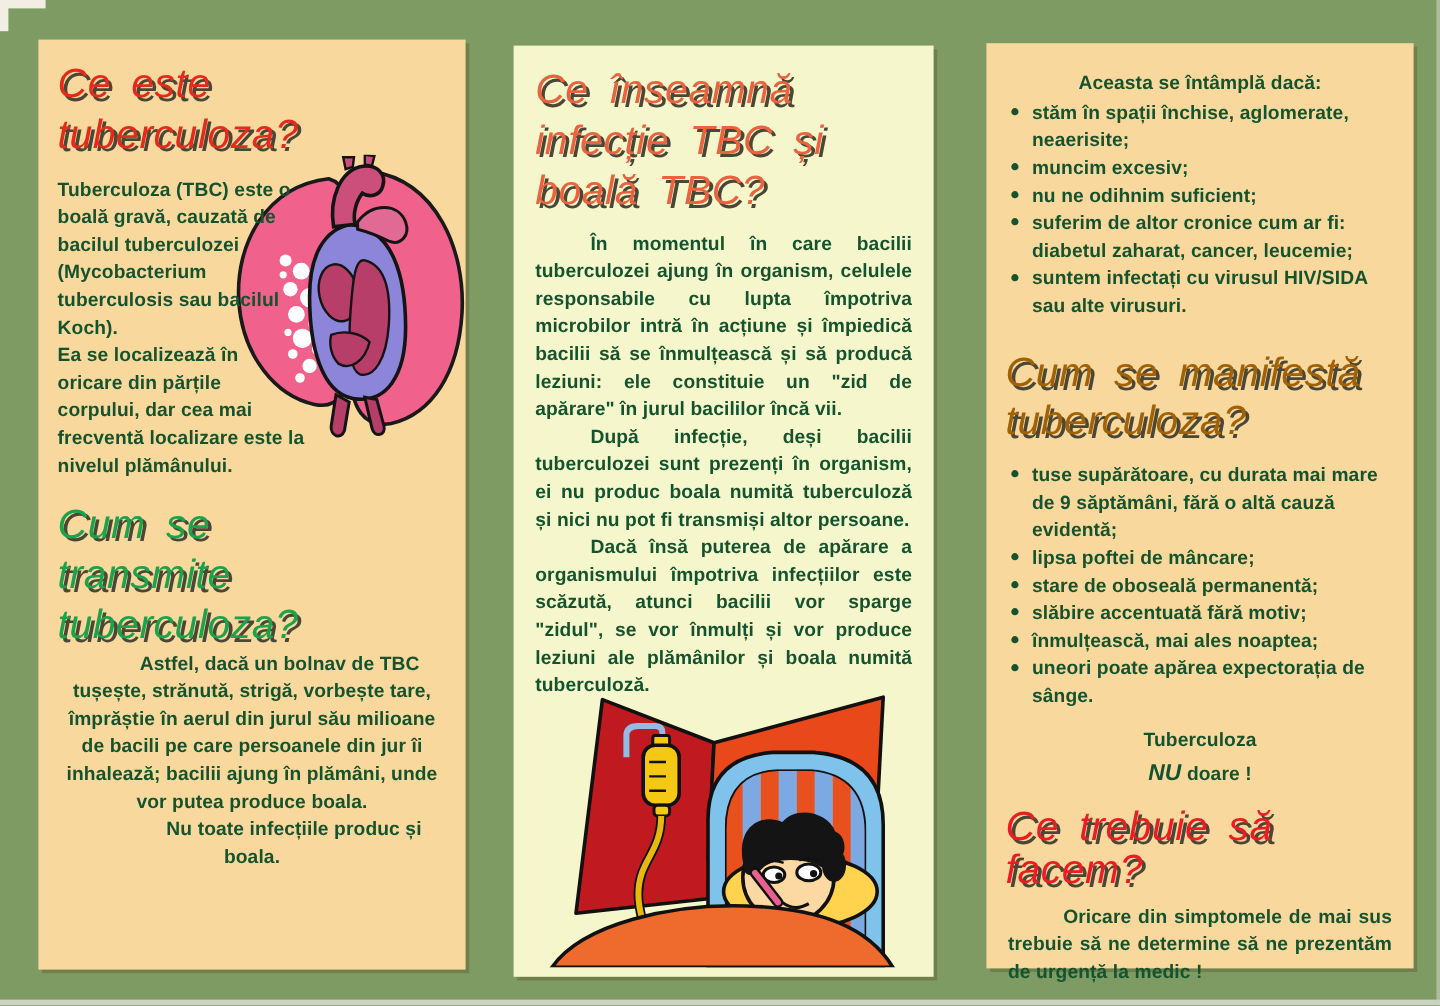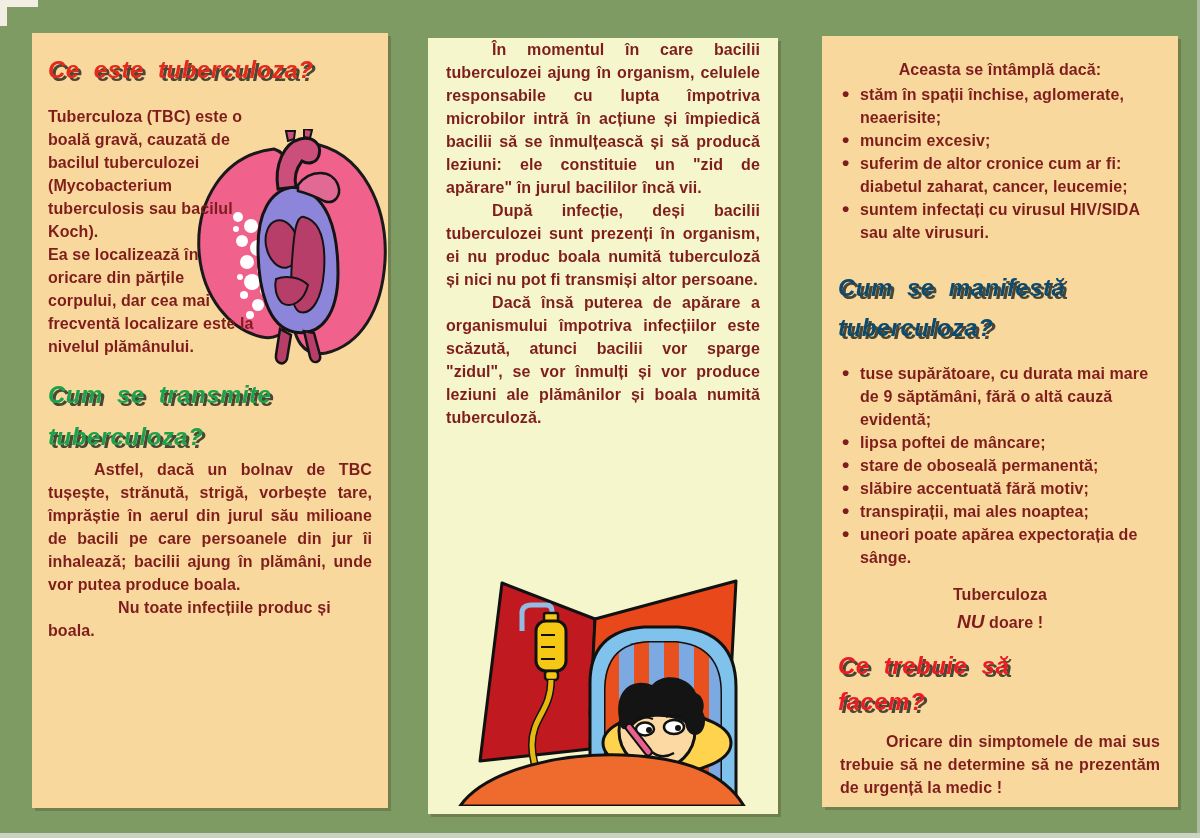--- a/index.html
+++ b/index.html
@@ -14,39 +14,39 @@
   .edge-corner-left{position:absolute;top:0;left:0;width:7px;height:26px;background:#f2eee4;}
 
   .panel{position:absolute;top:33px;height:775px;width:356px;
          box-shadow:3px 3px 0 rgba(80,66,34,.30);}
   .panel-peach{background:#f9d89d;}
   .panel-cream{background:#f6f6cd;}
   #panel-left{left:32px;}
   #panel-middle{left:428px;width:350px;top:38px;height:776px;}
   #panel-right{left:822px;top:36px;height:771px;}
 
-  .title{font-weight:bold;font-style:italic;font-size:24px;line-height:42px;
+  .title{font-weight:normal;font-style:italic;font-size:34px;line-height:42px;
          word-spacing:7px;letter-spacing:.5px;
          text-shadow:3px 3px 0 #4b4736;margin:0;}
   .t-red{color:#e42a1c;}
   .t-orange{color:#e9633e;}
   .t-green{color:#1ca24b;}
-  .t-green2{color:#0c4a6e;}
+  .t-green2{color:#a16207;}
   .t-red2{color:#ec1c24;}
 
-  .body-text{font-size:16px;font-weight:bold;line-height:23px;color:#7f1d1d;
+  .body-text{font-size:16px;font-weight:bold;line-height:23px;color:#14532d;
              letter-spacing:.1px;margin:0;}
   .just{text-align:justify;text-indent:46px;}
 
   
   #panel-left .title{margin:16px 0 0 16px;width:280px;}
   .intro-col{margin:14px 0 0 16px;width:208px;position:relative;z-index:2;}
   #lungs-wrap{position:absolute;top:96px;right:-4px;width:200px;height:250px;z-index:1;}
   #title-transmit{margin-top:28px;width:334px;}
-  .lp-body{margin:12px 16px 0 16px;}
+  .lp-body{margin:12px 16px 0 16px;text-align:center;}
   .lp-last{text-indent:70px;margin-top:0;}
 
   
   #panel-middle .title{margin:16px 0 12px 18px;width:300px;}
   .mp-body{margin:0 18px;}
   #bed-wrap{position:absolute;bottom:8px;left:24px;width:300px;height:235px;}
 
   
   .rp-heading{text-align:center;margin:22px 14px 0 14px;}
   ul.plain{list-style:none;margin:0;padding:2px 12px 0 18px;}
@@ -110,20 +110,21 @@
     <p class="body-text intro-col">Tuberculoza (TBC) este o boală gravă, cauzată de bacilul tuberculozei (Mycobacterium tuberculosis sau bacilul Koch).</p>
     <p class="body-text intro-col" style="margin-top:0;">Ea se localizează în oricare din părțile corpului, dar cea mai frecventă localizare este la nivelul plămânului.</p>
 
     <h1 id="title-transmit" class="title t-green">Cum se transmite tuberculoza?</h1>
 
     <p class="body-text just lp-body" style="margin-top:0;">Astfel, dacă un bolnav de TBC tușește, strănută, strigă, vorbește tare, împrăștie în aerul din jurul său milioane de bacili pe care persoanele din jur îi inhalează; bacilii ajung în plămâni, unde vor putea produce boala.</p>
     <p class="body-text lp-body lp-last">Nu toate infecțiile produc și boala.</p>
   </div>
 
   <div id="panel-middle" class="panel panel-cream">
+    <h1 class="title t-orange">Ce înseamnă infecție TBC și boală TBC?</h1>
 
     <p class="body-text just mp-body">În momentul în care bacilii tuberculozei ajung în organism, celulele responsabile cu lupta împotriva microbilor intră în acțiune și împiedică bacilii să se înmulțească și să producă leziuni: ele constituie un "zid de apărare" în jurul bacililor încă vii.</p>
     <p class="body-text just mp-body">După infecție, deși bacilii tuberculozei sunt prezenți în organism, ei nu produc boala numită tuberculoză și nici nu pot fi transmiși altor persoane.</p>
     <p class="body-text just mp-body">Dacă însă puterea de apărare a organismului împotriva infecțiilor este scăzută, atunci bacilii vor sparge "zidul", se vor înmulți și vor produce leziuni ale plămânilor și boala numită tuberculoză.</p>
 
     <div id="bed-wrap">
       <svg width="300" height="235" viewBox="0 0 300 235">
 
         <polygon points="50,12 143,48 138,178 28,190" fill="#c01a20" stroke="#111" stroke-width="3" stroke-linejoin="round"></polygon>
         <polygon points="143,48 284,10 276,162 138,144" fill="#e8481a" stroke="#111" stroke-width="3" stroke-linejoin="round"></polygon>
@@ -175,32 +176,33 @@
       </svg>
     </div>
   </div>
 
   <div id="panel-right" class="panel panel-peach">
     <p class="body-text rp-heading">Aceasta se întâmplă dacă:</p>
 
     <ul class="plain body-text">
       <li>stăm în spații închise, aglomerate, neaerisite;</li>
       <li>muncim excesiv;</li>
+      <li>nu ne odihnim suficient;</li>
       <li>suferim de altor cronice cum ar fi: diabetul zaharat, cancer, leucemie;</li>
       <li>suntem infectați cu virusul HIV/SIDA sau alte virusuri.</li>
     </ul>
 
     <h1 id="title-manifest" class="title t-green2">Cum se manifestă tuberculoza?</h1>
 
     <ul id="list-symptoms" class="plain body-text">
       <li>tuse supărătoare, cu durata mai mare de 9 săptămâni, fără o altă cauză evidentă;</li>
       <li>lipsa poftei de mâncare;</li>
       <li>stare de oboseală permanentă;</li>
       <li>slăbire accentuată fără motiv;</li>
-      <li>transpirații, mai ales noaptea;</li>
+      <li>înmulțească, mai ales noaptea;</li>
       <li>uneori poate apărea expectorația de sânge.</li>
     </ul>
 
     <p class="body-text center-line">Tuberculoza</p>
     <p class="body-text center-line2"><span class="nu">NU</span><span> doare !</span></p>
 
     <h1 id="title-todo" class="title t-red2">Ce trebuie să facem?</h1>
 
     <p class="body-text just rp-closing">Oricare din simptomele de mai sus trebuie să ne determine să ne prezentăm de urgență la medic !</p>
   </div>

